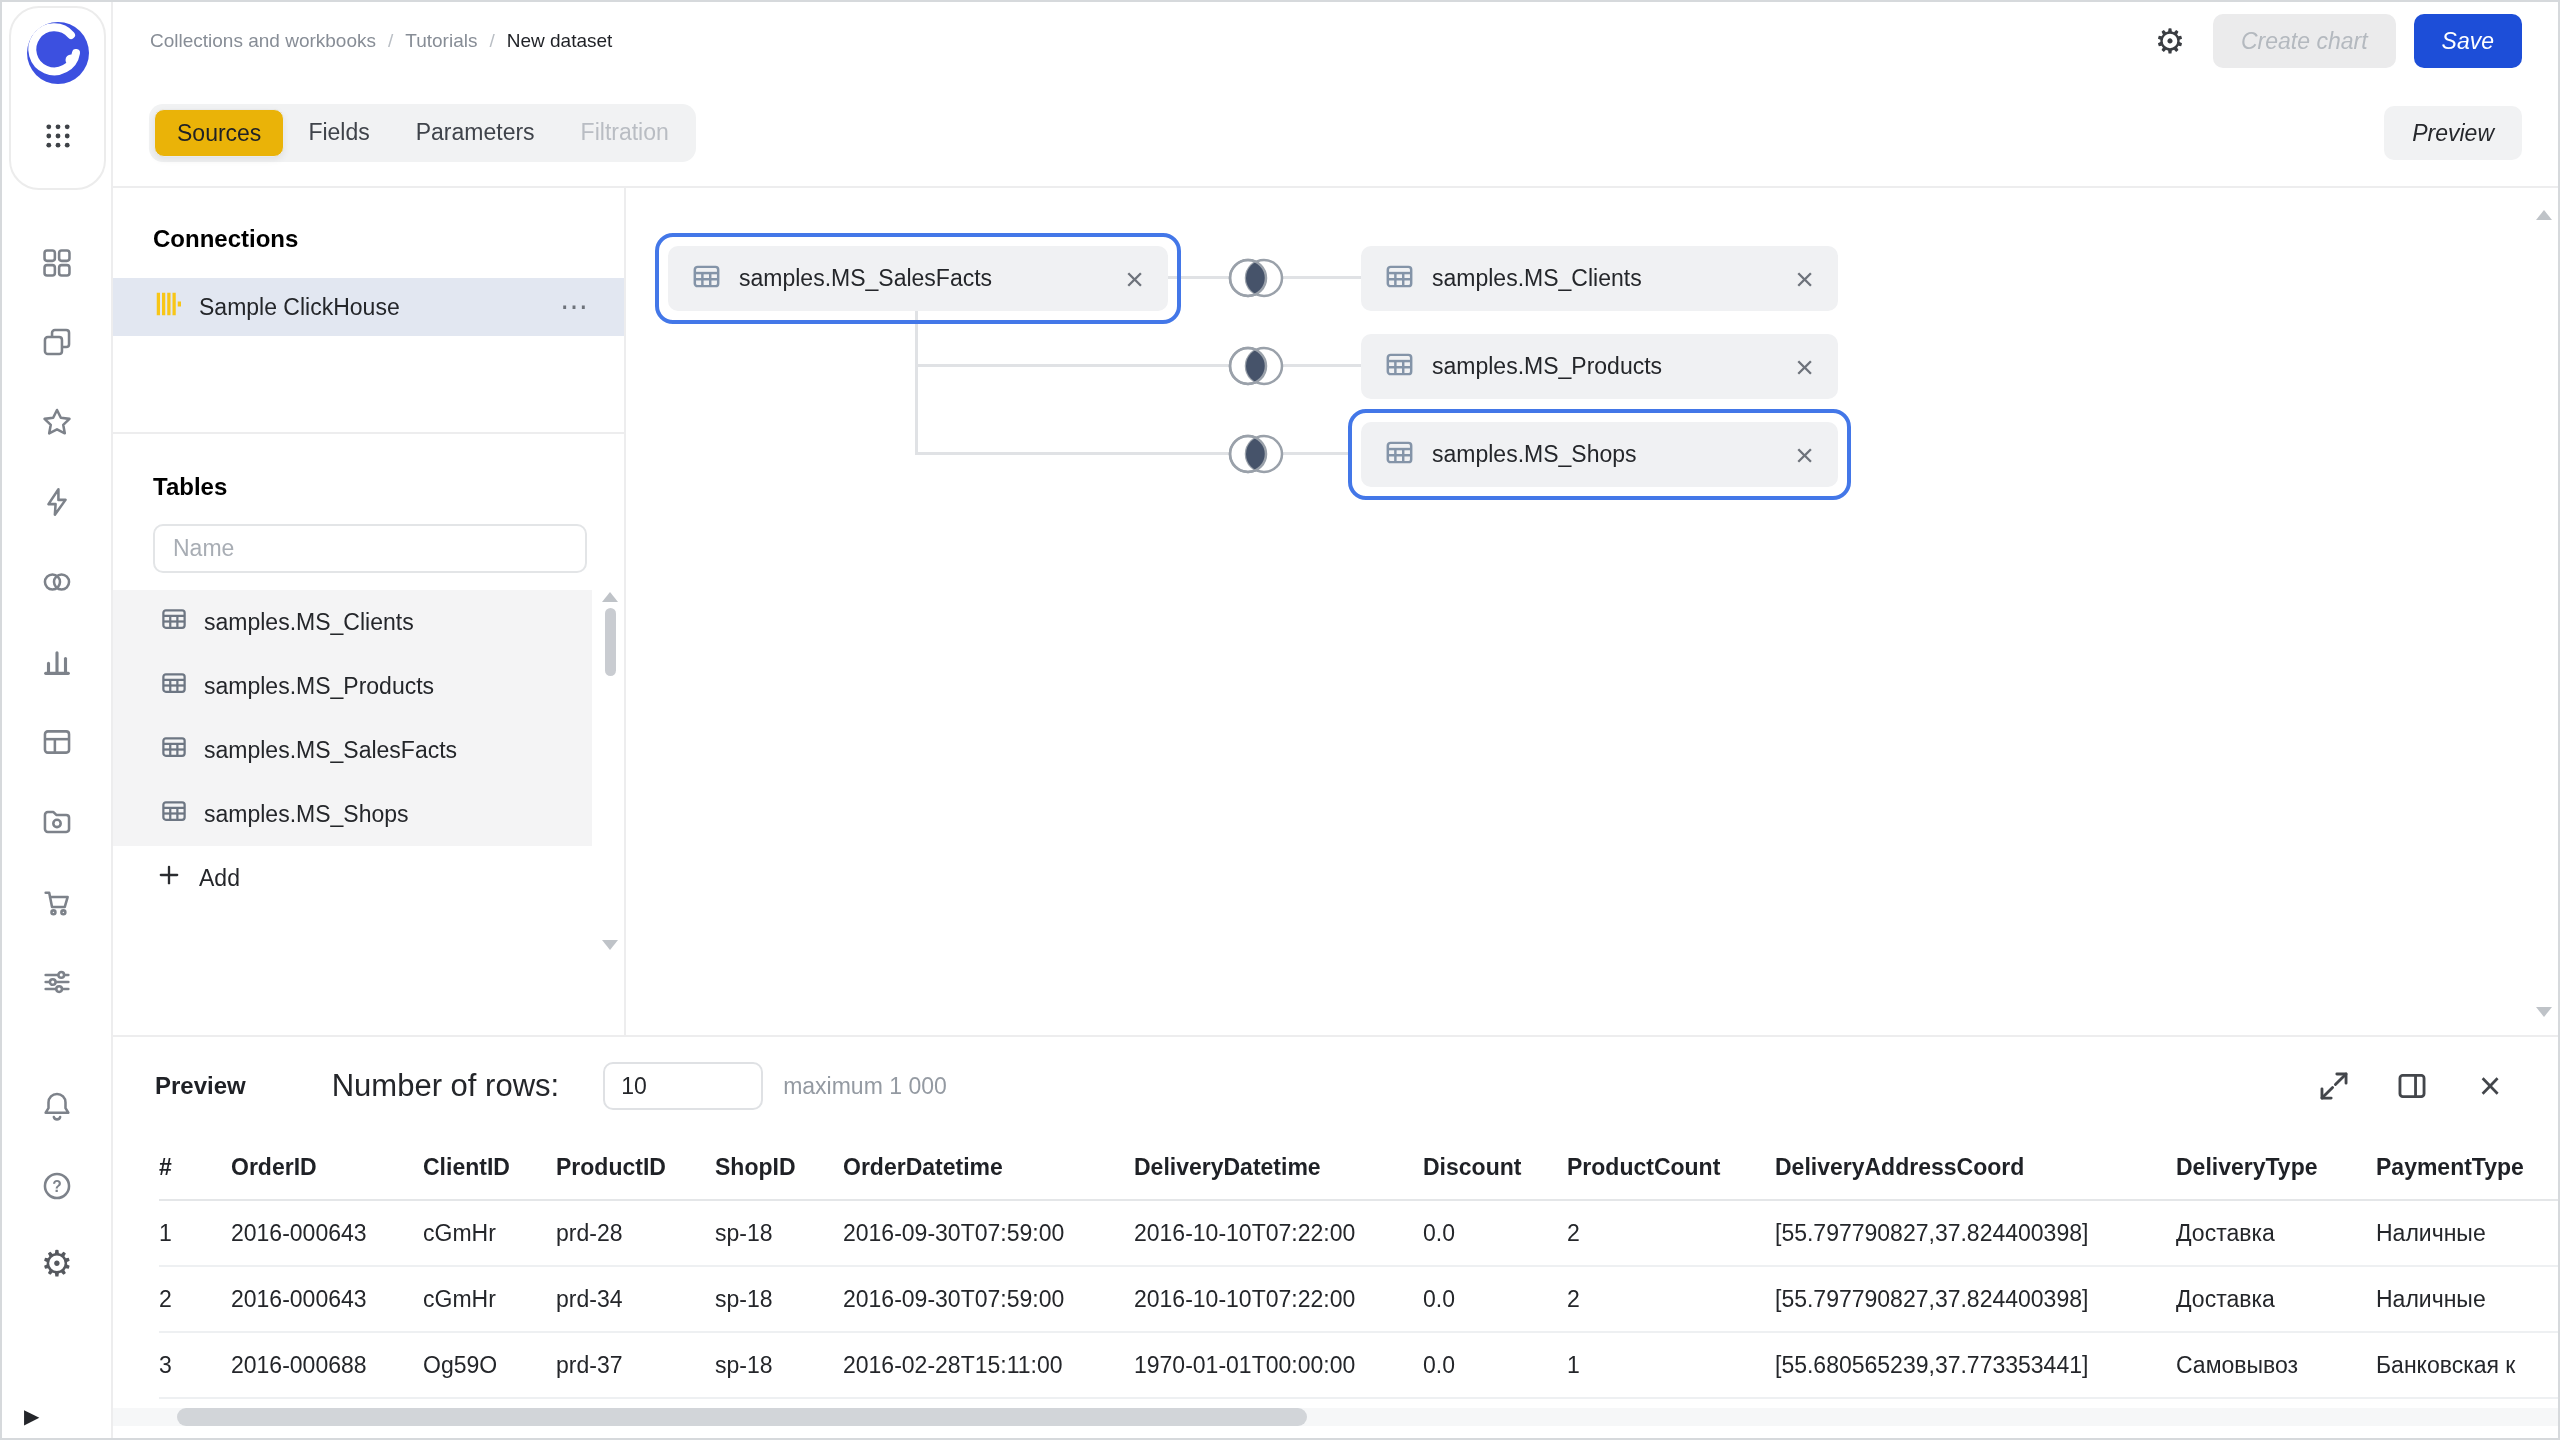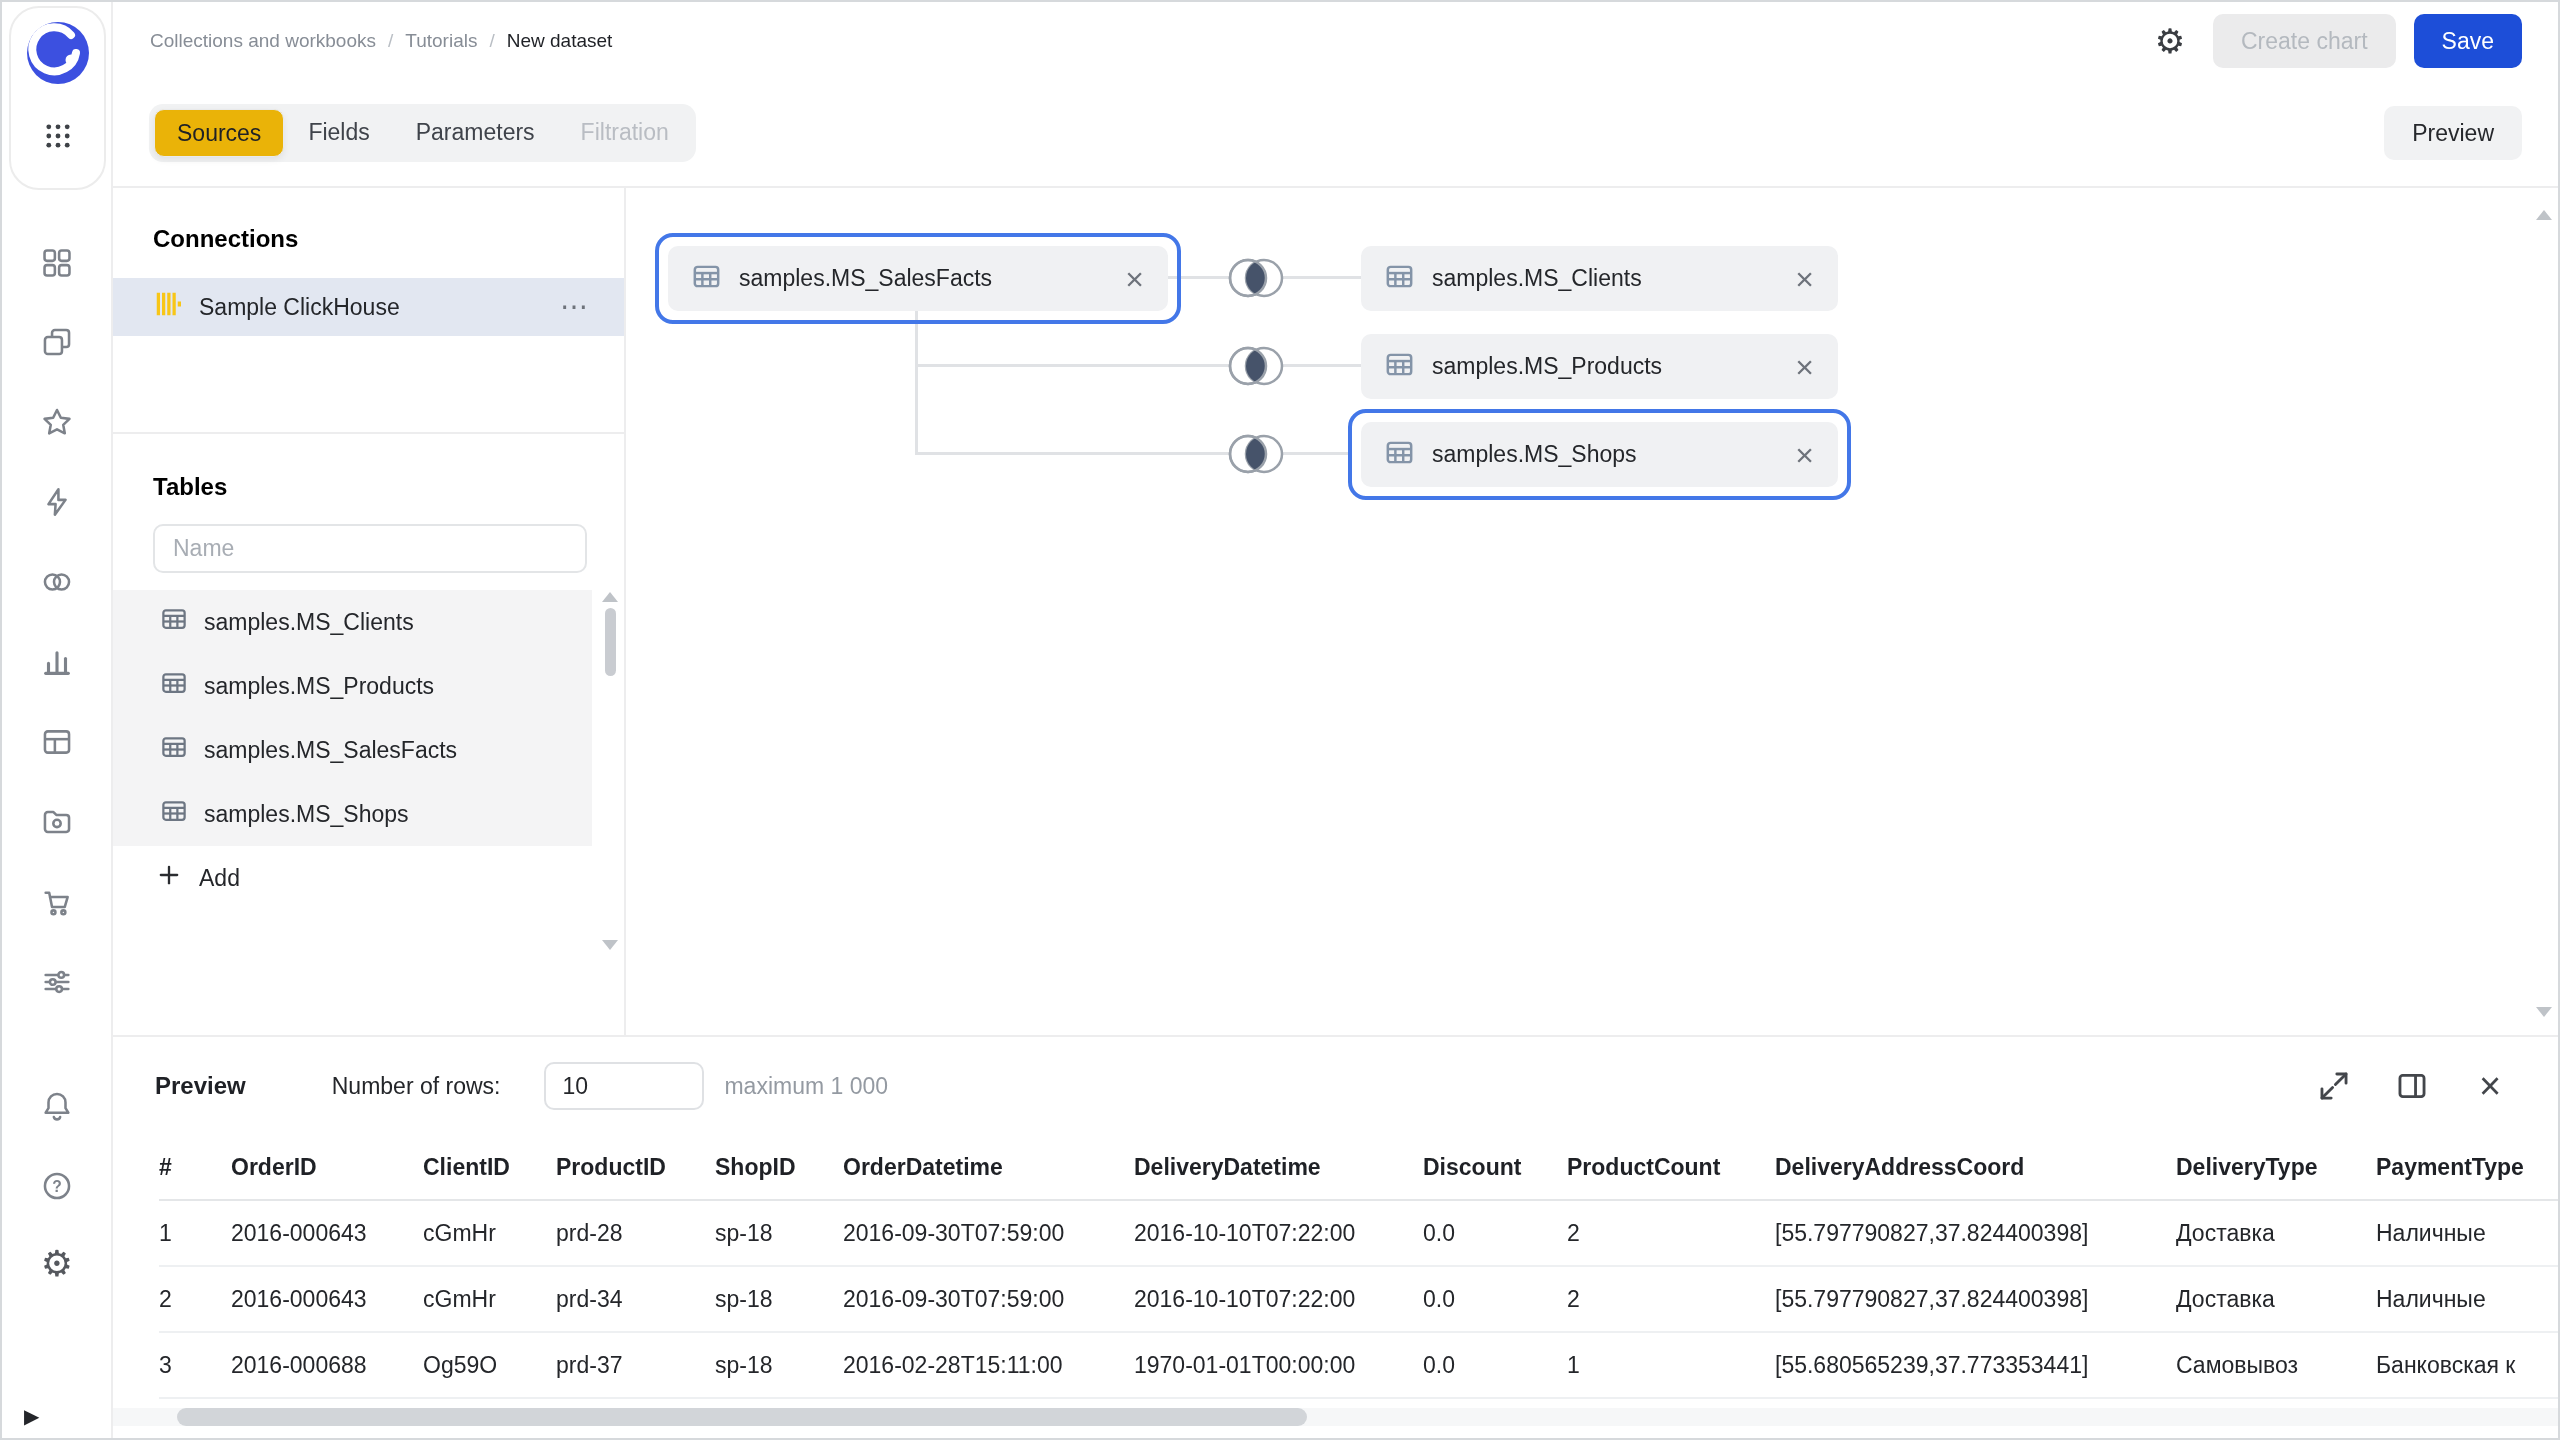--- a/index.html
+++ b/index.html
@@ -28,21 +28,21 @@
   .topbar{height:78px;flex:0 0 78px;display:flex;align-items:center;padding:0 36px 0 37px;}
   .breadcrumb{display:flex;align-items:center;gap:12px;font-size:19px;}
   .bc-link{color:#878d96;cursor:pointer;}
   .bc-sep{color:#b9bec4;}
   .bc-current{color:#1f2126;}
   .topbar-actions{margin-left:auto;display:flex;align-items:center;gap:18px;}
   .icon-btn{border:none;background:transparent;cursor:pointer;display:flex;align-items:center;justify-content:center;
     width:50px;height:50px;padding:0;}
   .icon-btn .glyph{color:#3a3d42;font-size:34px;}
   .btn{height:54px;border:none;border-radius:10px;font-size:23px;padding:0 28px;cursor:pointer;
-    font-family:"Liberation Sans",sans-serif;display:flex;align-items:center;}
+    font-family:"Liberation Sans",sans-serif;display:flex;align-items:center;font-style:italic;}
   .btn-disabled{background:#ebebec;color:#b4b9bf;cursor:default;}
   .btn-primary{background:#1d4ed8;color:#fff;}
   .btn-light{background:#f1f2f3;color:#26282c;}
 
   .tabsbar{height:106px;flex:0 0 106px;display:flex;align-items:center;padding:0 36px;}
   .seg{display:flex;background:#f1f2f3;border-radius:14px;padding:5px;gap:2px;}
   .seg-tab{height:46px;padding:0 22px;display:flex;align-items:center;font-size:23px;color:#3f434a;
     border-radius:10px;cursor:pointer;white-space:nowrap;}
   .seg-tab.active{background:#eab308;color:#1f2126;border:1px solid #e9eaeb;box-shadow:0 3px 7px rgba(0,0,0,.07);}
   .seg-tab.disabled{color:#b9bdc3;cursor:default;}
@@ -85,21 +85,21 @@
   .node-label{font-size:23px;color:#24262a;white-space:nowrap;}
   .node-close{margin-left:auto;border:none;background:transparent;font-size:32px;color:#6e737b;cursor:pointer;
     line-height:1;padding:0 4px;}
   .canvas .caret-up, .canvas .caret-down{border-left-width:8px;border-right-width:8px;}
 
   
   .preview-panel{position:relative;height:403px;flex:0 0 403px;border-top:2px solid #ededee;box-sizing:border-box;
     display:flex;flex-direction:column;overflow:hidden;}
   .pv-header{height:98px;flex:0 0 98px;display:flex;align-items:center;padding:0 48px 0 42px;}
   .pv-title{font-size:24px;font-weight:bold;color:#1f2126;}
-  .pv-rows-label{margin-left:86px;font-size:23px;color:#24262a;}
+  .pv-rows-label{margin-left:86px;font-size:31px;color:#24262a;}
   .pv-rows-input{margin-left:44px;width:160px;height:48px;box-sizing:border-box;border:2px solid #dfe1e4;border-radius:10px;
     padding:0 16px;font-size:23px;font-family:"Liberation Sans",sans-serif;color:#24262a;outline:none;}
   .pv-max{margin-left:20px;font-size:23px;color:#949aa2;}
   .pv-tools{margin-left:auto;display:flex;align-items:center;gap:38px;}
   .pv-tools .icon-btn{width:40px;height:40px;}
   .pv-close{font-size:38px;color:#43464b;line-height:1;}
 
   .pv-table-wrap{overflow:hidden;padding-left:46px;}
   table.pv{border-collapse:collapse;table-layout:fixed;width:2540px;}
   table.pv th{height:64px;text-align:left;font-size:23px;font-weight:bold;color:#1f2126;

